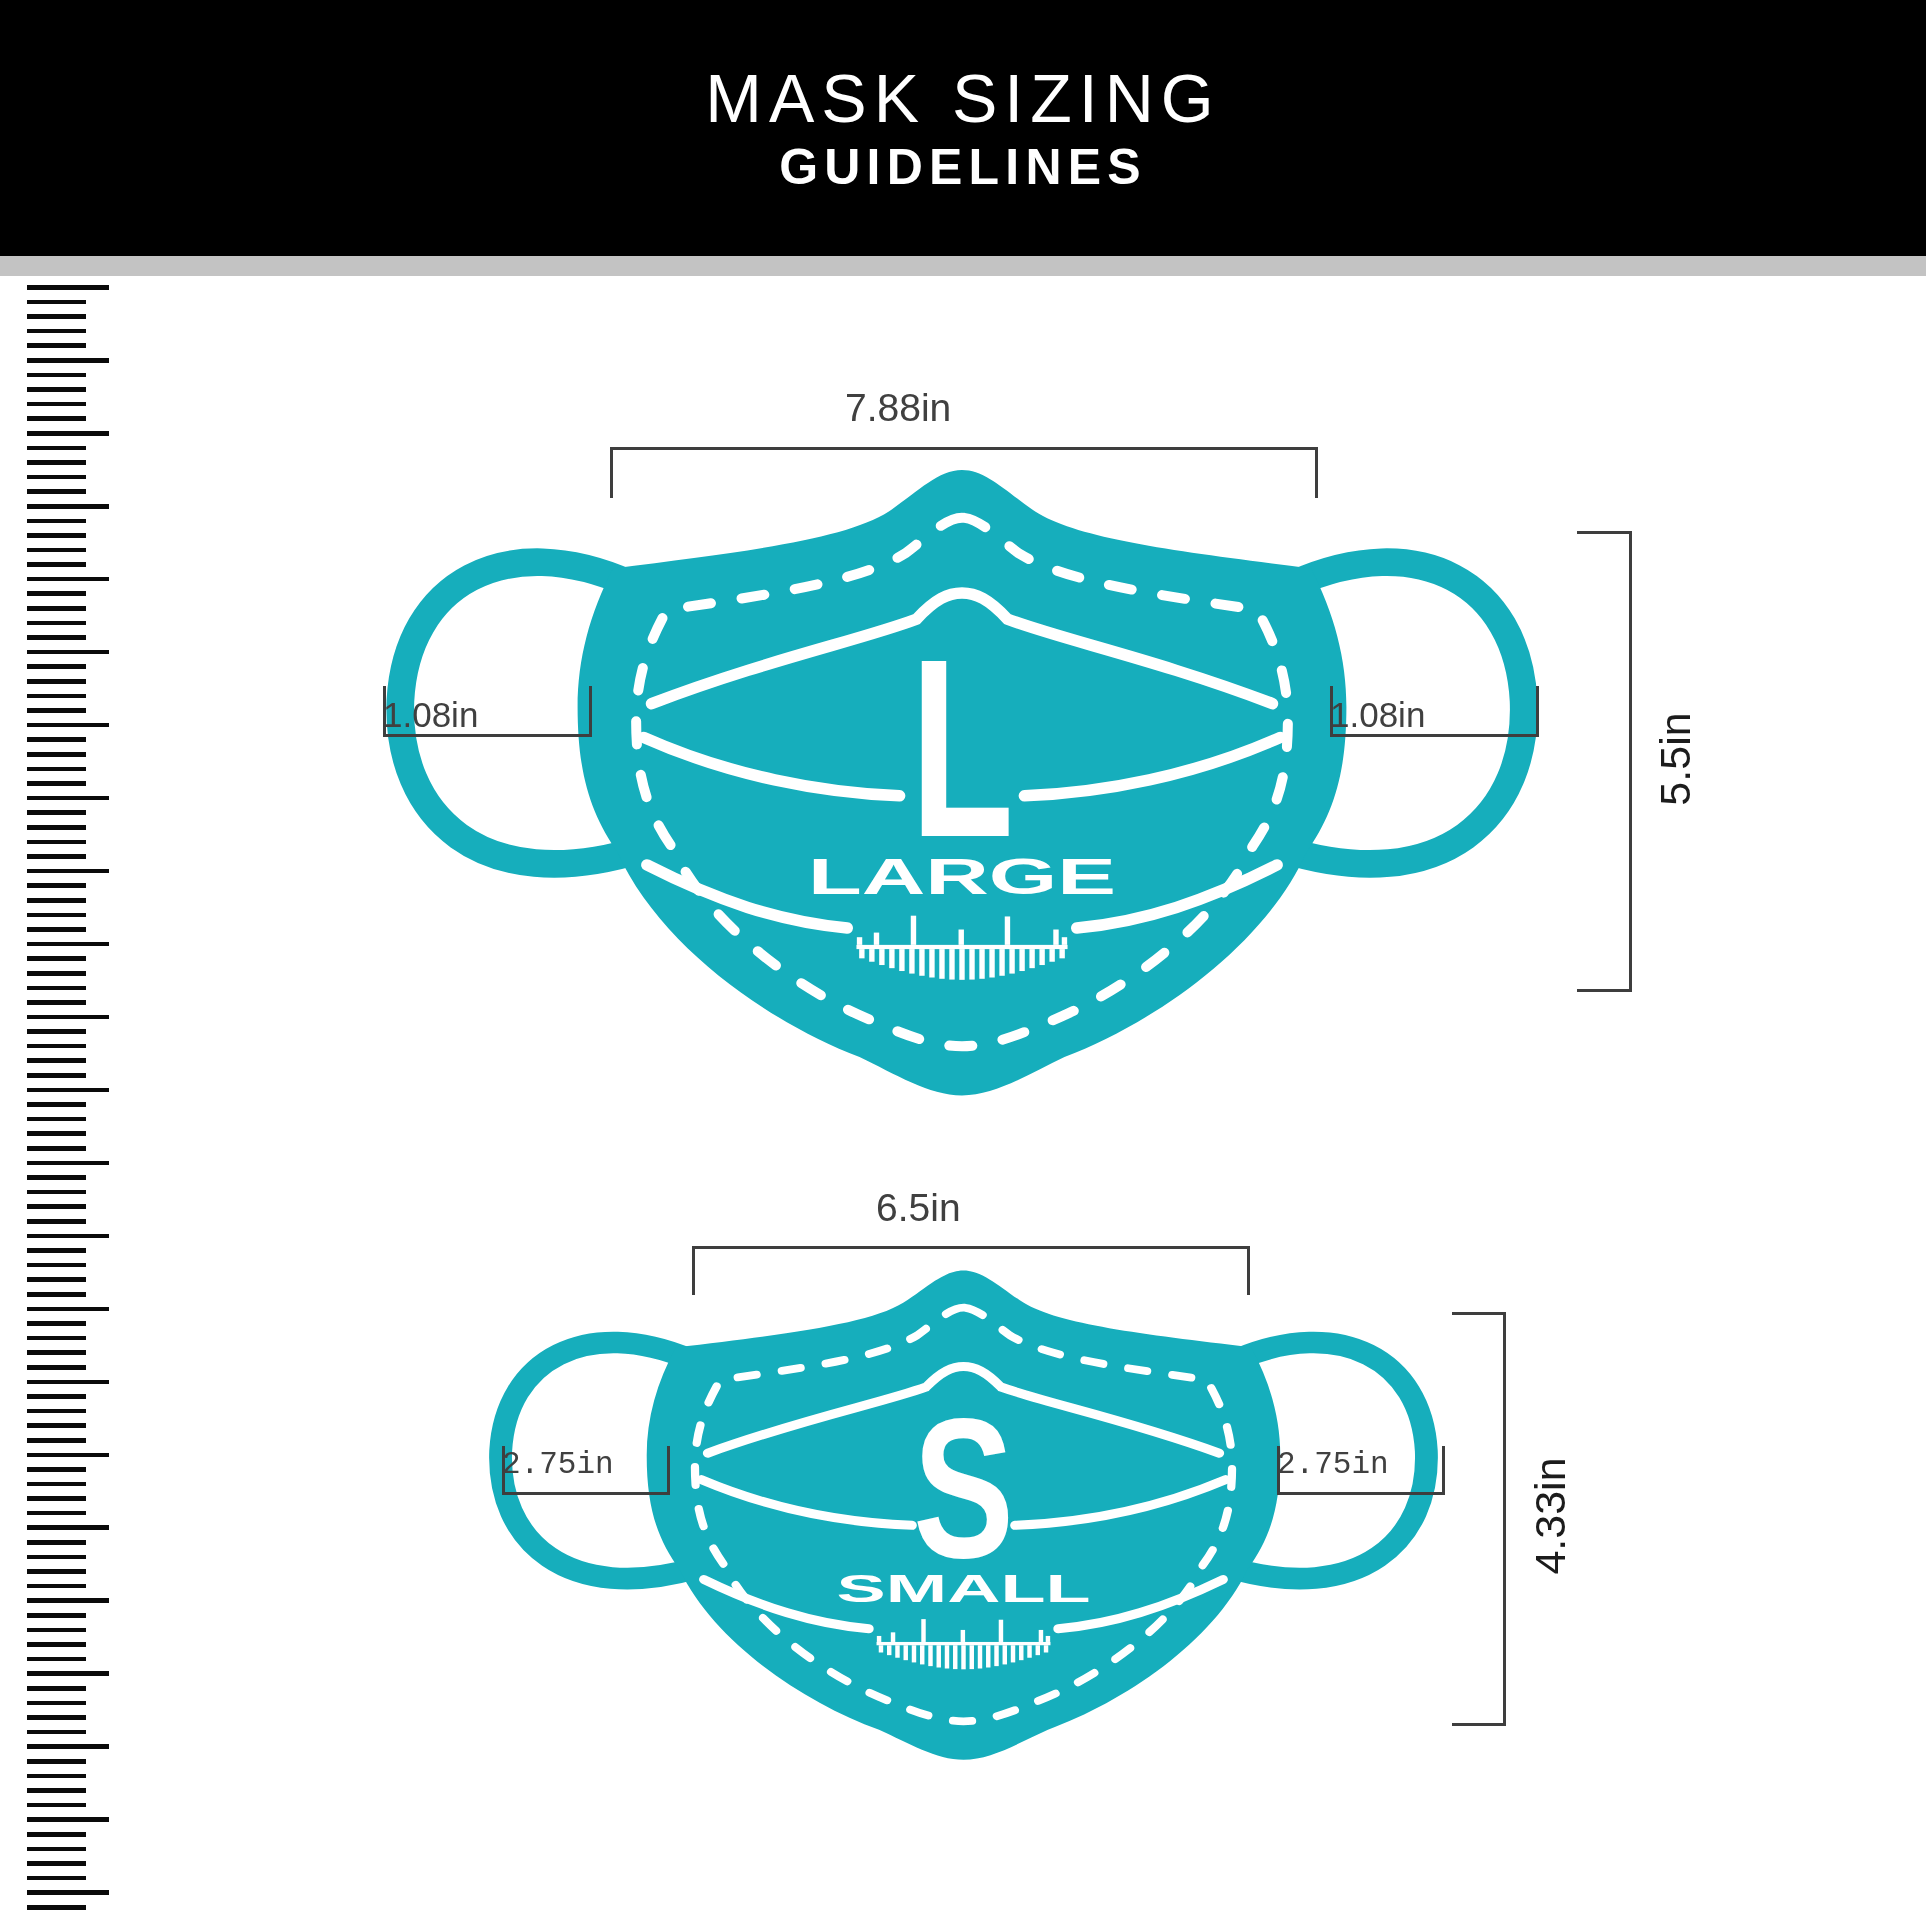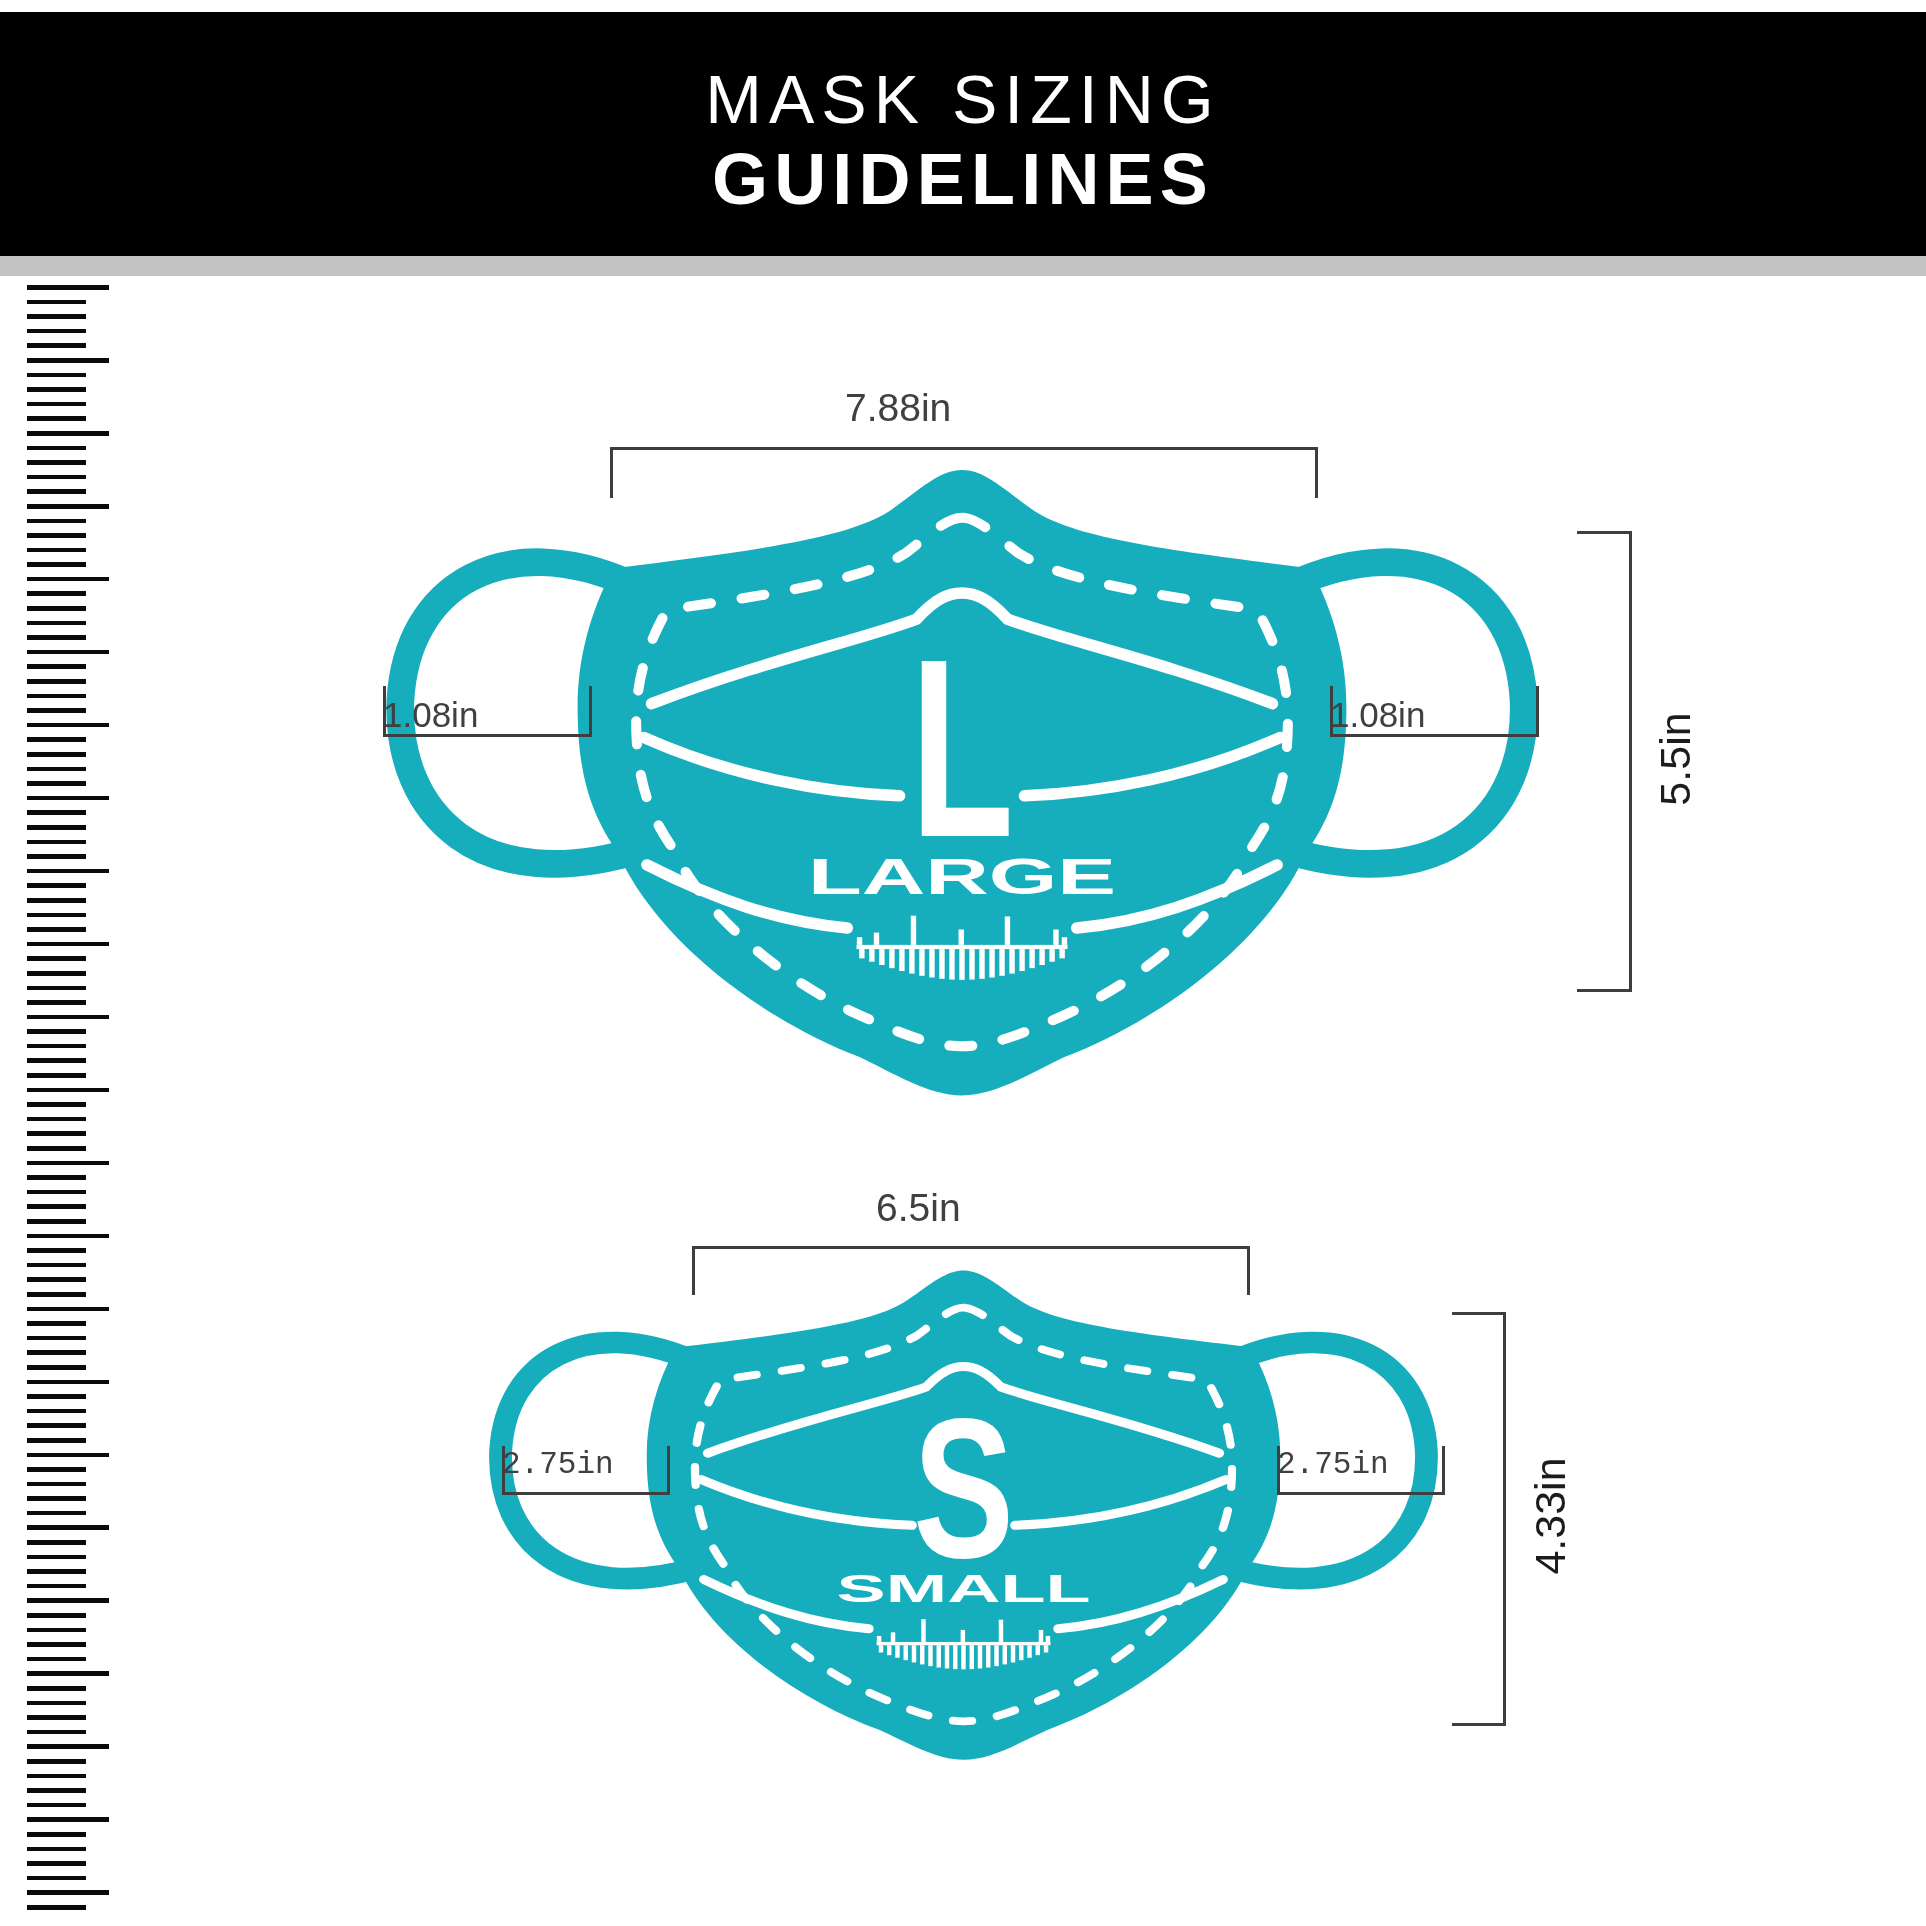--- a/index.html
+++ b/index.html
@@ -1,23 +1,23 @@
 <!DOCTYPE html>
 <html style="font-size:12.3px"><head>
 <meta charset="utf-8">
 <style>
   html,body{margin:0;padding:0;background:#ffffff;}
   .page{position:relative;width:1926px;height:1926px;background:#ffffff;overflow:hidden;
         font-family:"Liberation Sans", sans-serif;}
 
   
-  .header{position:absolute;left:0;top:12px;width:1926px;height:256px;background:#000000;
+  .header{position:absolute;left:0;top:0;width:1926px;height:256px;background:#000000;
           display:flex;flex-direction:column;align-items:center;justify-content:center;gap:10.8px;}
   .title1{color:#ffffff;font-size:68px;line-height:1;font-weight:400;letter-spacing:7px;white-space:nowrap;}
-  .title2{color:#ffffff;font-size:72px;line-height:1;font-weight:700;letter-spacing:6.2px;white-space:nowrap;}
+  .title2{color:#ffffff;font-size:50px;line-height:1;font-weight:700;letter-spacing:6.2px;white-space:nowrap;}
   .divider{position:absolute;left:0;top:256px;width:1926px;height:20px;background:#c3c3c3;}
 
   
   .ruler{position:absolute;left:27px;top:285px;}
   .ruler .tick{height:4.6px;width:59px;background:#0a0a0a;margin-bottom:10px;}
   .ruler .tick.long{width:82px;}
 
   
   .mask-svg{position:absolute;}
   svg text{font-family:"Liberation Sans","DejaVu Sans",sans-serif;font-weight:700;fill:#ffffff;}

